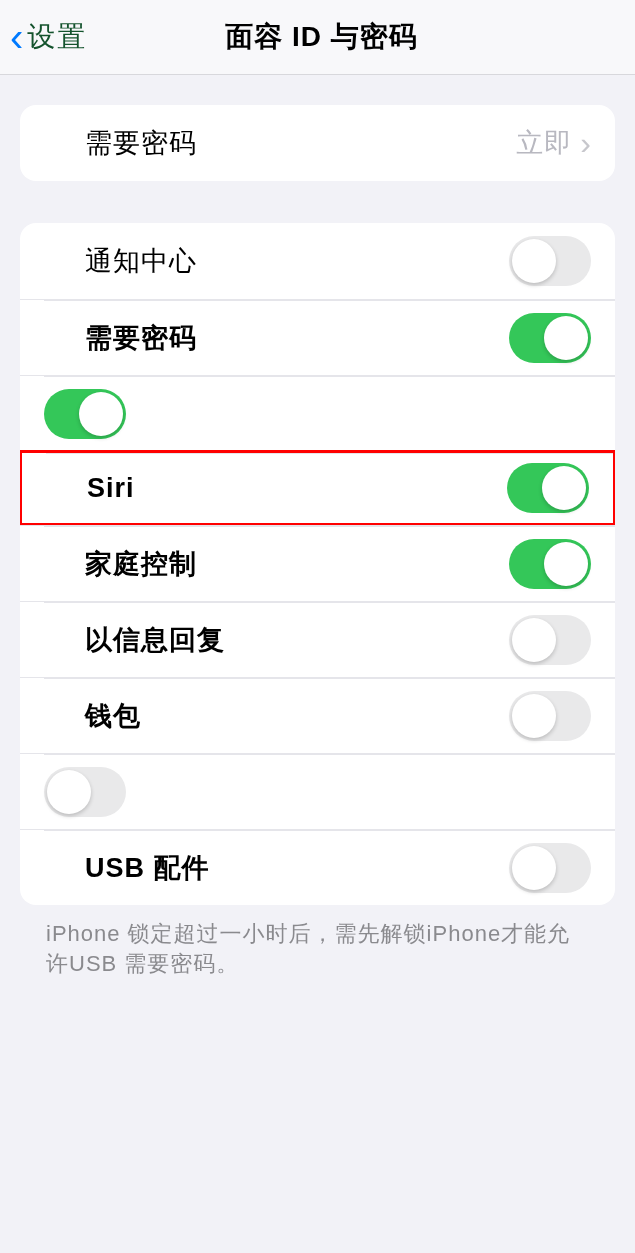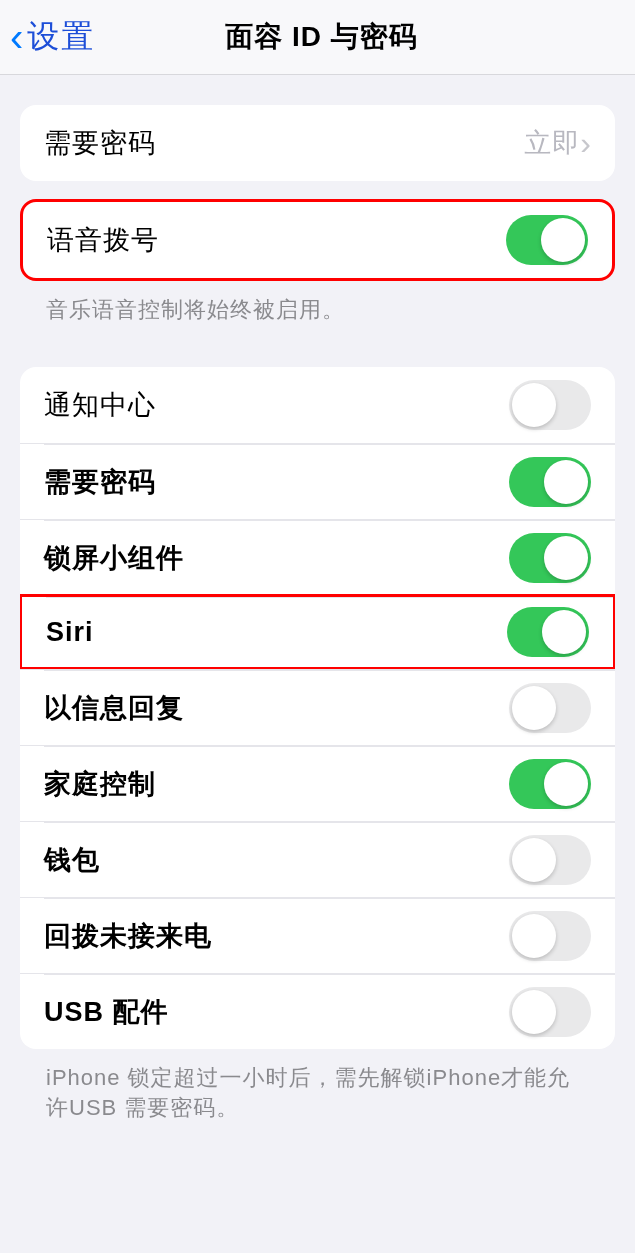--- a/index.html
+++ b/index.html
@@ -25,22 +25,22 @@
       cursor: pointer;
     }
     .back-chevron {
       color: #007aff;
       font-size: 40px;
       font-weight: 400;
       line-height: 1;
       margin-right: 4px;
     }
     .back-label {
-      color: #1d4ed8;
-      font-size: 32px;
+      color: #14532d;
+      font-size: 28px;
       letter-spacing: 2px;
     }
     .navbar-title {
       position: absolute;
       left: 8px;
       right: 0;
       text-align: center;
       font-size: 28px;
       font-weight: 600;
       color: #000;
@@ -78,24 +78,26 @@
       left: 24px;
       right: 0;
       top: 0;
       height: 1px;
       background: #e5e5ea;
     }
     .row-label {
       font-size: 27px;
       color: #000;
       letter-spacing: 1px;
+      margin-left: 41px;
     }
     .row-right {
       display: flex;
       align-items: center;
+      gap: 8px;
     }
     .row-value {
       font-size: 27px;
       color: #b8b8c0;
       letter-spacing: 1px;
     }
     .chevron-right {
       color: #c7c7cc;
       font-size: 32px;
       font-weight: 400;
@@ -163,78 +165,65 @@
       <div class="row">
         <span class="row-label">需要密码</span>
         <span class="row-right">
           <span class="row-value">立即</span>
           <span class="chevron-right">›</span>
         </span>
       </div>
     </div>
   </div>
 
-  <div class="group group-second">
-    <div class="card highlight">
-      <div class="row">
-        <span class="row-label">语音拨号</span>
-        <div class="toggle on">
-          <div class="toggle-knob"></div>
-        </div>
-      </div>
-    </div>
-    <div class="footer-text">音乐语音控制将始终被启用。</div>
-  </div>
 
   <div class="group group-third">
     <div class="card" id="access-list">
         <div class="row row-divided">
           <span class="row-label">通知中心</span>
           <div class="toggle off">
             <div class="toggle-knob"></div>
           </div>
         </div>
         <div class="row row-divided">
           <span class="row-label">需要密码</span>
           <div class="toggle on">
             <div class="toggle-knob"></div>
           </div>
         </div>
         <div class="row row-divided">
-          <span class="row-label">锁屏小组件</span>
           <div class="toggle on">
             <div class="toggle-knob"></div>
           </div>
         </div>
         <div class="row row-divided highlight" style="border: 3px solid rgb(255, 0, 0); margin: -1px;">
           <span class="row-label">Siri</span>
           <div class="toggle on">
             <div class="toggle-knob"></div>
           </div>
         </div>
         <div class="row row-divided">
+          <span class="row-label">家庭控制</span>
+          <div class="toggle on">
+            <div class="toggle-knob"></div>
+          </div>
+        </div>
+        <div class="row row-divided">
           <span class="row-label">以信息回复</span>
           <div class="toggle off">
             <div class="toggle-knob"></div>
           </div>
         </div>
         <div class="row row-divided">
-          <span class="row-label">家庭控制</span>
-          <div class="toggle on">
-            <div class="toggle-knob"></div>
-          </div>
-        </div>
-        <div class="row row-divided">
           <span class="row-label">钱包</span>
           <div class="toggle off">
             <div class="toggle-knob"></div>
           </div>
         </div>
         <div class="row row-divided">
-          <span class="row-label">回拨未接来电</span>
           <div class="toggle off">
             <div class="toggle-knob"></div>
           </div>
         </div>
         <div class="row row-divided">
           <span class="row-label">USB 配件</span>
           <div class="toggle off">
             <div class="toggle-knob"></div>
           </div>
         </div>

